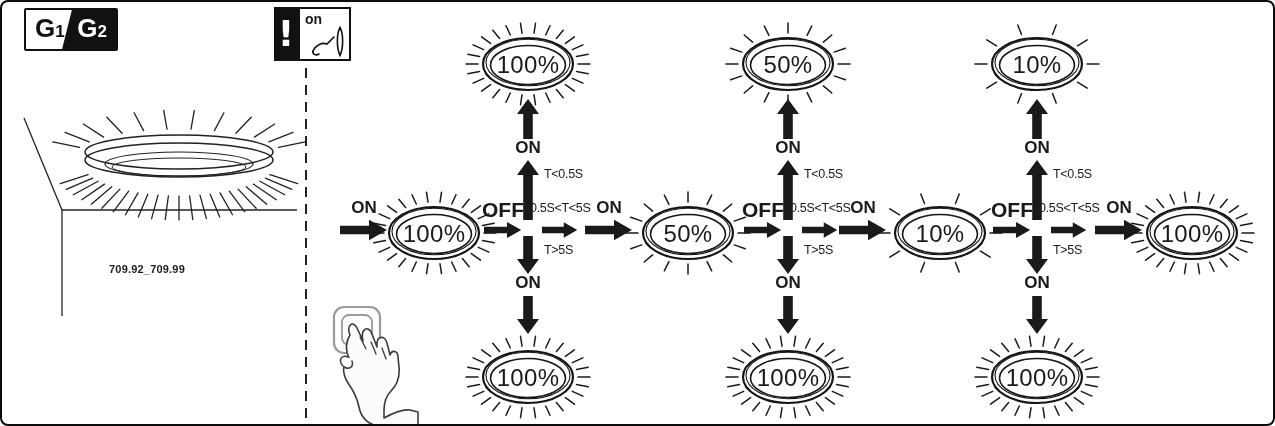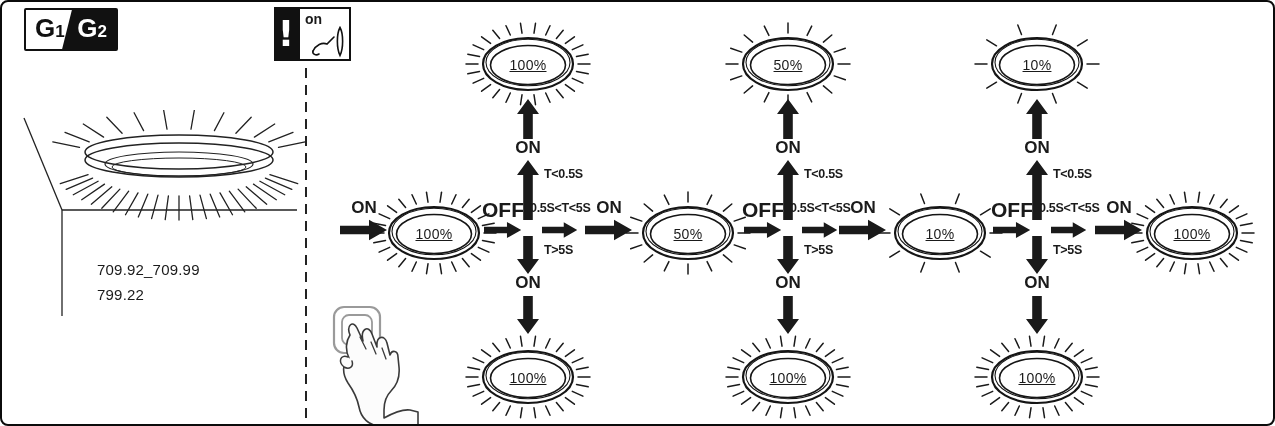--- a/index.html
+++ b/index.html
@@ -25,37 +25,37 @@
     font-family:"DejaVu Sans",sans-serif; padding-bottom:2px;}
   .notice-on{width:49px; border:2px solid #111; background:#fff; position:relative;}
   .notice-on .onlbl{position:absolute; left:5px; top:2px; font-weight:700; font-size:14px;}
   .notice-on svg{position:absolute; right:1px; bottom:1px;}
   
   .divider{position:absolute; left:303px; top:66px; width:2px; height:354px;
     background:repeating-linear-gradient(to bottom,#222 0 10px,transparent 10px 17px);}
   
   .illu{position:absolute; left:12px; top:108px;}
   .illu path, .illu ellipse, .illu line{fill:none; stroke:#222;}
-  .pn{position:absolute; left:95px; top:255px; font-weight:400; font-size:15px;
+  .pn{position:absolute; left:107px; top:255px; font-weight:700; font-size:11px;
     line-height:25px; letter-spacing:0.2px;}
   
   .switchhand{position:absolute; left:326px; top:297px;}
   
   .lamp{position:absolute; width:150px; height:96px;}
   .lamp svg{position:absolute; left:0; top:0;}
   .lamp .e1{fill:none; stroke:#151515; stroke-width:2.2;}
   .lamp .e2{fill:none; stroke:#151515; stroke-width:1.1;}
   .lamp .e3{fill:none; stroke:#151515; stroke-width:1.6;}
   .lamp .pct{position:absolute; inset:0; display:flex; align-items:center;
-    justify-content:center; font-size:14px; padding-top:2px; letter-spacing:0.3px;text-decoration:underline;}
+    justify-content:center; font-size:24px; padding-top:2px; letter-spacing:0.3px;}
   .arr{position:absolute;}
   .arr path{fill:#1a1a1a;}
   .t-on{position:absolute; transform:translateX(-50%); font-weight:700; font-size:17px; line-height:1;}
   .t-off{position:absolute; transform:translateX(-50%); font-weight:700; font-size:21px; line-height:1;}
-  .t-time{position:absolute; font-weight:700; font-size:12.5px; line-height:1; letter-spacing:-0.3px;}
+  .t-time{position:absolute; font-weight:400; font-size:12.5px; line-height:1; letter-spacing:-0.3px;}
 </style>
 </head>
 <body>
 
 <div class="stage">
 
   <div class="gbadge">
     <div class="gbadge-black"></div>
     <span class="gtext g1">
         <span>G</span>
@@ -125,21 +125,20 @@
         <line x1="74.1" y1="64.7" x2="46.3" y2="73.7" stroke="#1a1a1a" stroke-width="1.3" stroke-linecap="round"></line>
       </g>
     <ellipse cx="165" cy="42" rx="94" ry="17" stroke-width="1.5"></ellipse>
     <ellipse cx="165" cy="50" rx="94" ry="17" stroke-width="1.5"></ellipse>
     <ellipse cx="165" cy="54" rx="74" ry="12" stroke-width="1.2"></ellipse>
     <ellipse cx="165" cy="57" rx="67" ry="9" stroke-width="1"></ellipse>
   </svg>
 
   <div class="pn">
     <div>709.92_709.99</div>
-    <div>799.22</div>
   </div>
 
   <svg class="switchhand" width="98" height="128" viewBox="0 0 98 128">
     <rect x="6" y="8" width="46" height="46" rx="10" fill="#fff" stroke="#9a9a9a" stroke-width="2.2"></rect>
     <rect x="14" y="16" width="30" height="30" rx="7" fill="#fff" stroke="#9a9a9a" stroke-width="1.8"></rect>
     <path d="M22 36 C18 26 25 21 29 29 L35 42 C32 29 41 26 44 35 L49 48 C48 36 57 36 59 44 L62 56 C64 50 70 52 70 58 L71 68 C72 78 69 86 63 92 C58 97 56 103 56 111 L56 119 C65 114 74 110 82 111 L90 113 L90 127 L53 127 C41 127 33 119 31 108 C29 98 25 91 20 84 C14 75 14 64 21 59 C17 51 18 42 22 36 Z" fill="#fcfcfc" stroke="#3a3a3a" stroke-width="1.6" stroke-linejoin="round"></path>
     <path d="M20 58 C12 55 10 63 16 68 C21 71 26 68 24 62" fill="#fcfcfc" stroke="#3a3a3a" stroke-width="1.5" stroke-linecap="round"></path>
     <path d="M32 38 L38 50 M43 43 L48 55 M54 49 L58 60" fill="none" stroke="#3a3a3a" stroke-width="1.3" stroke-linecap="round"></path>
   </svg>
 

